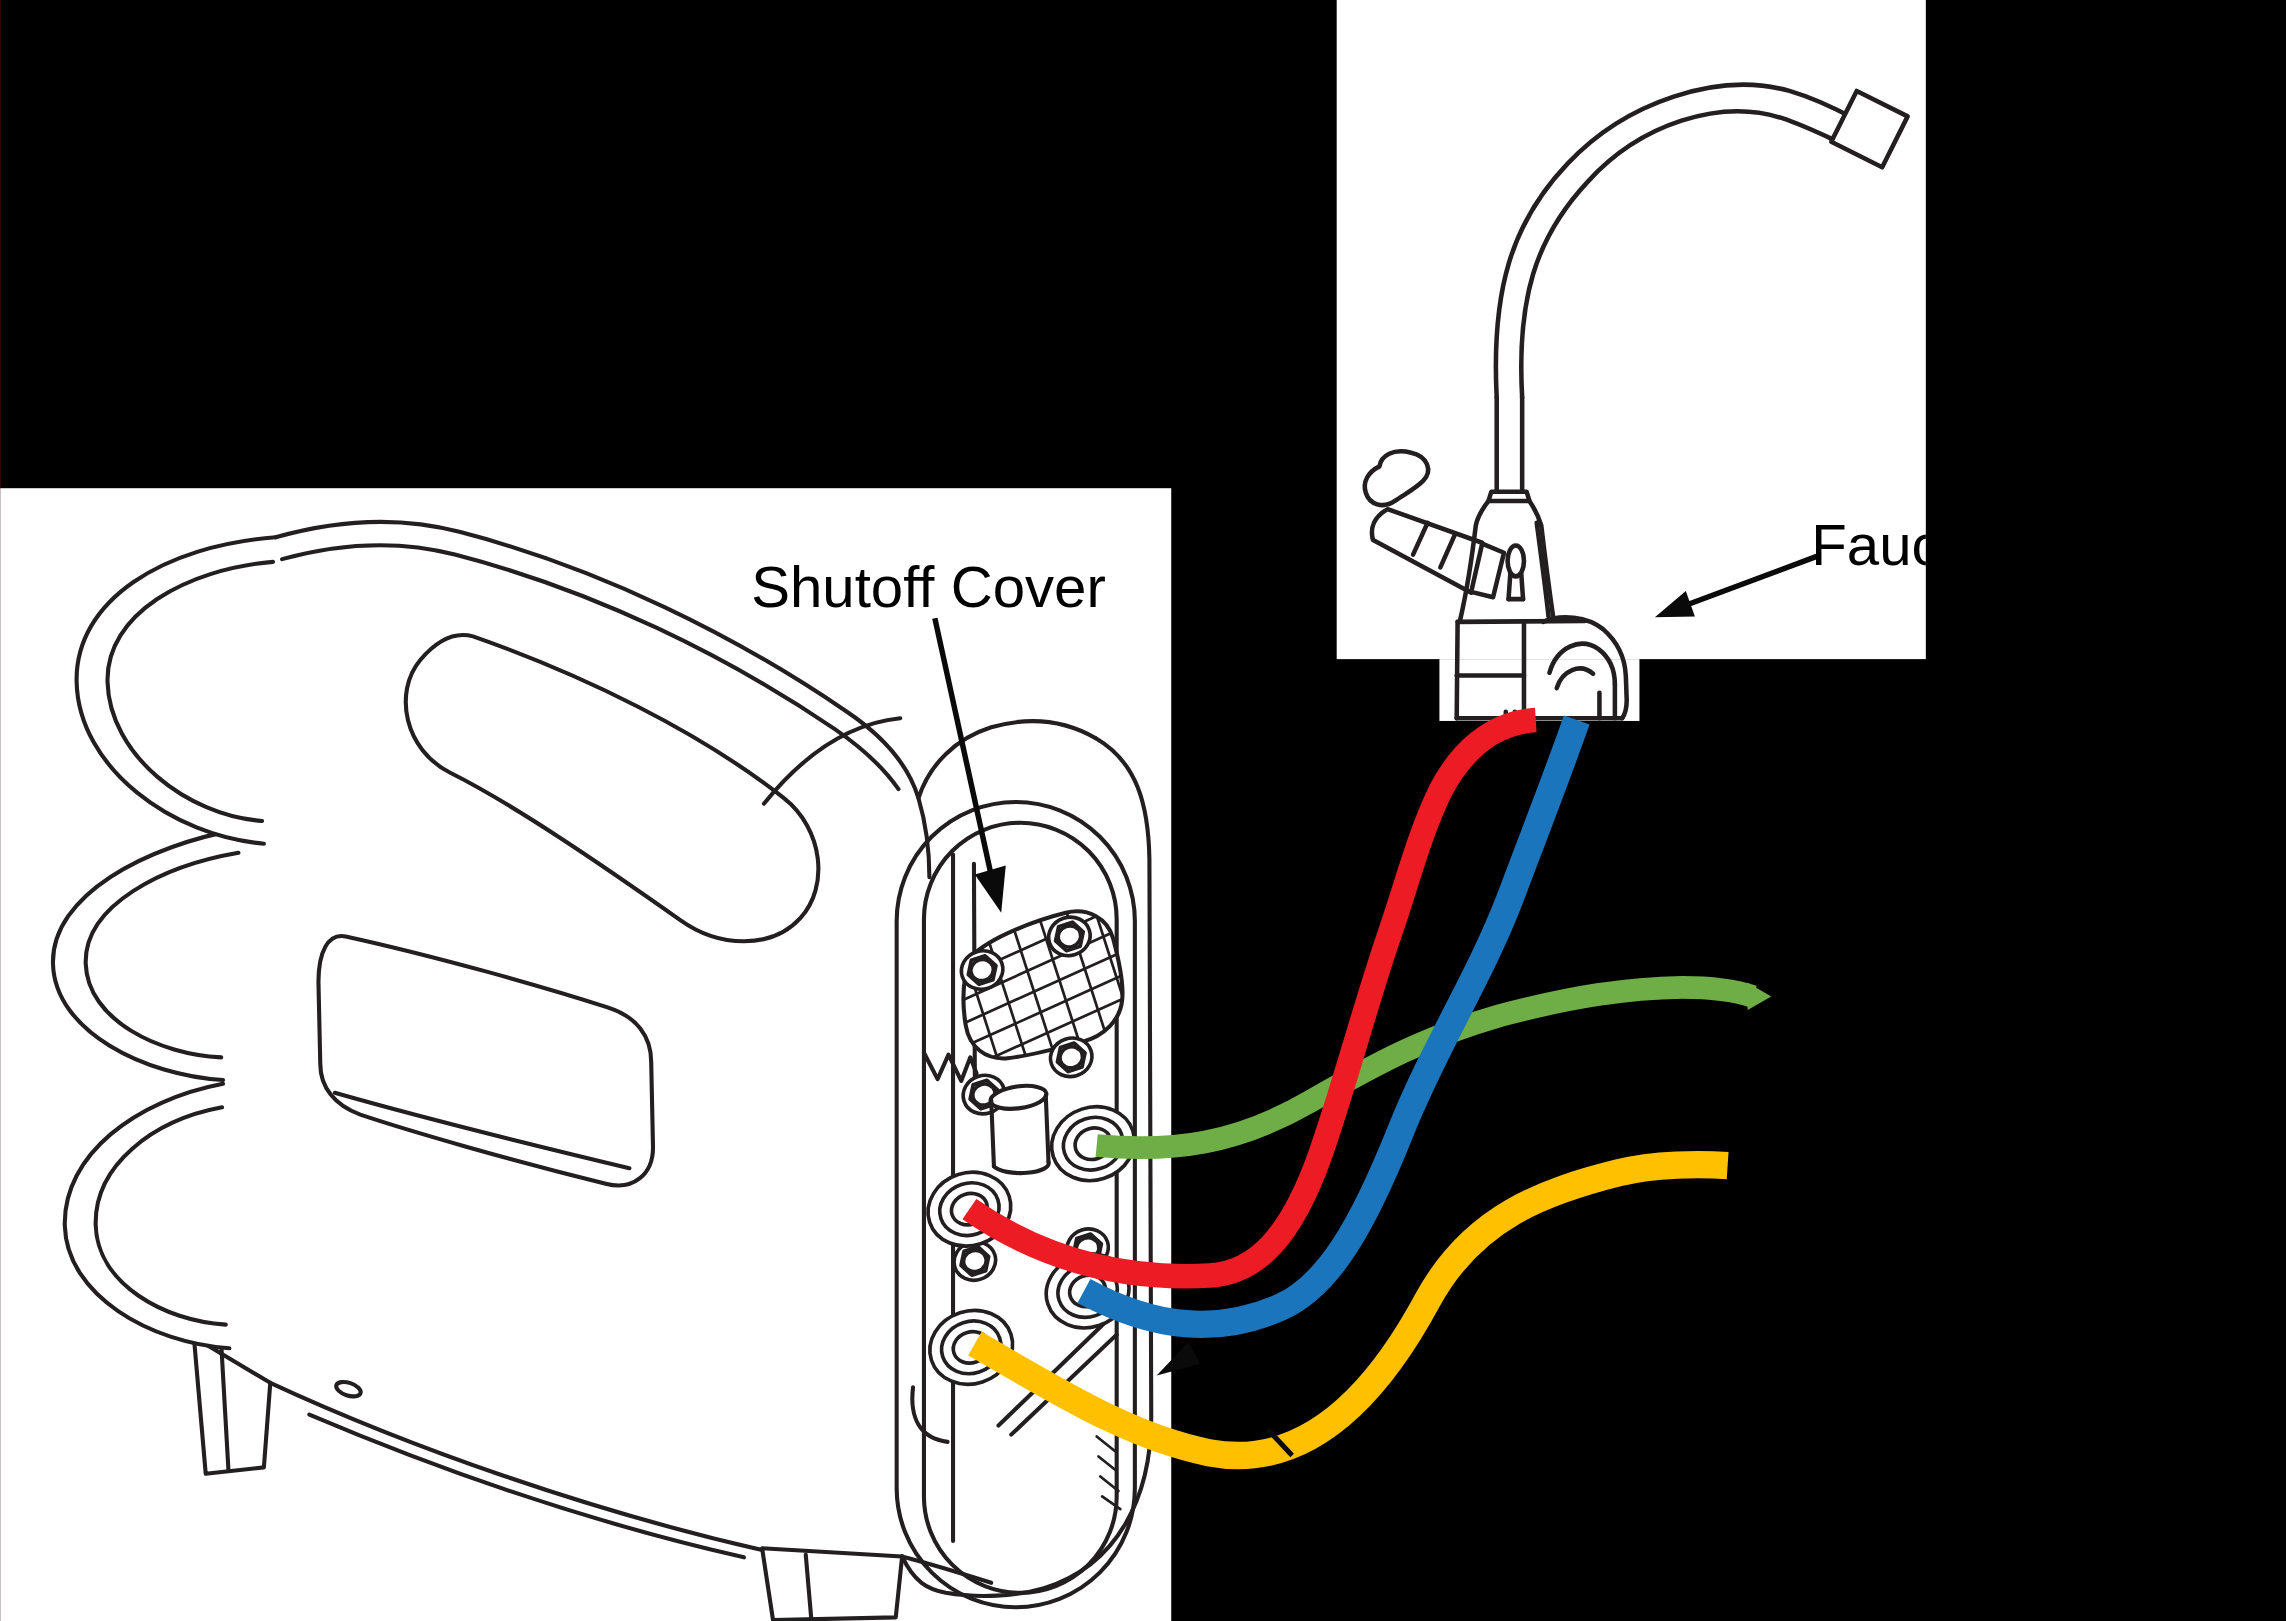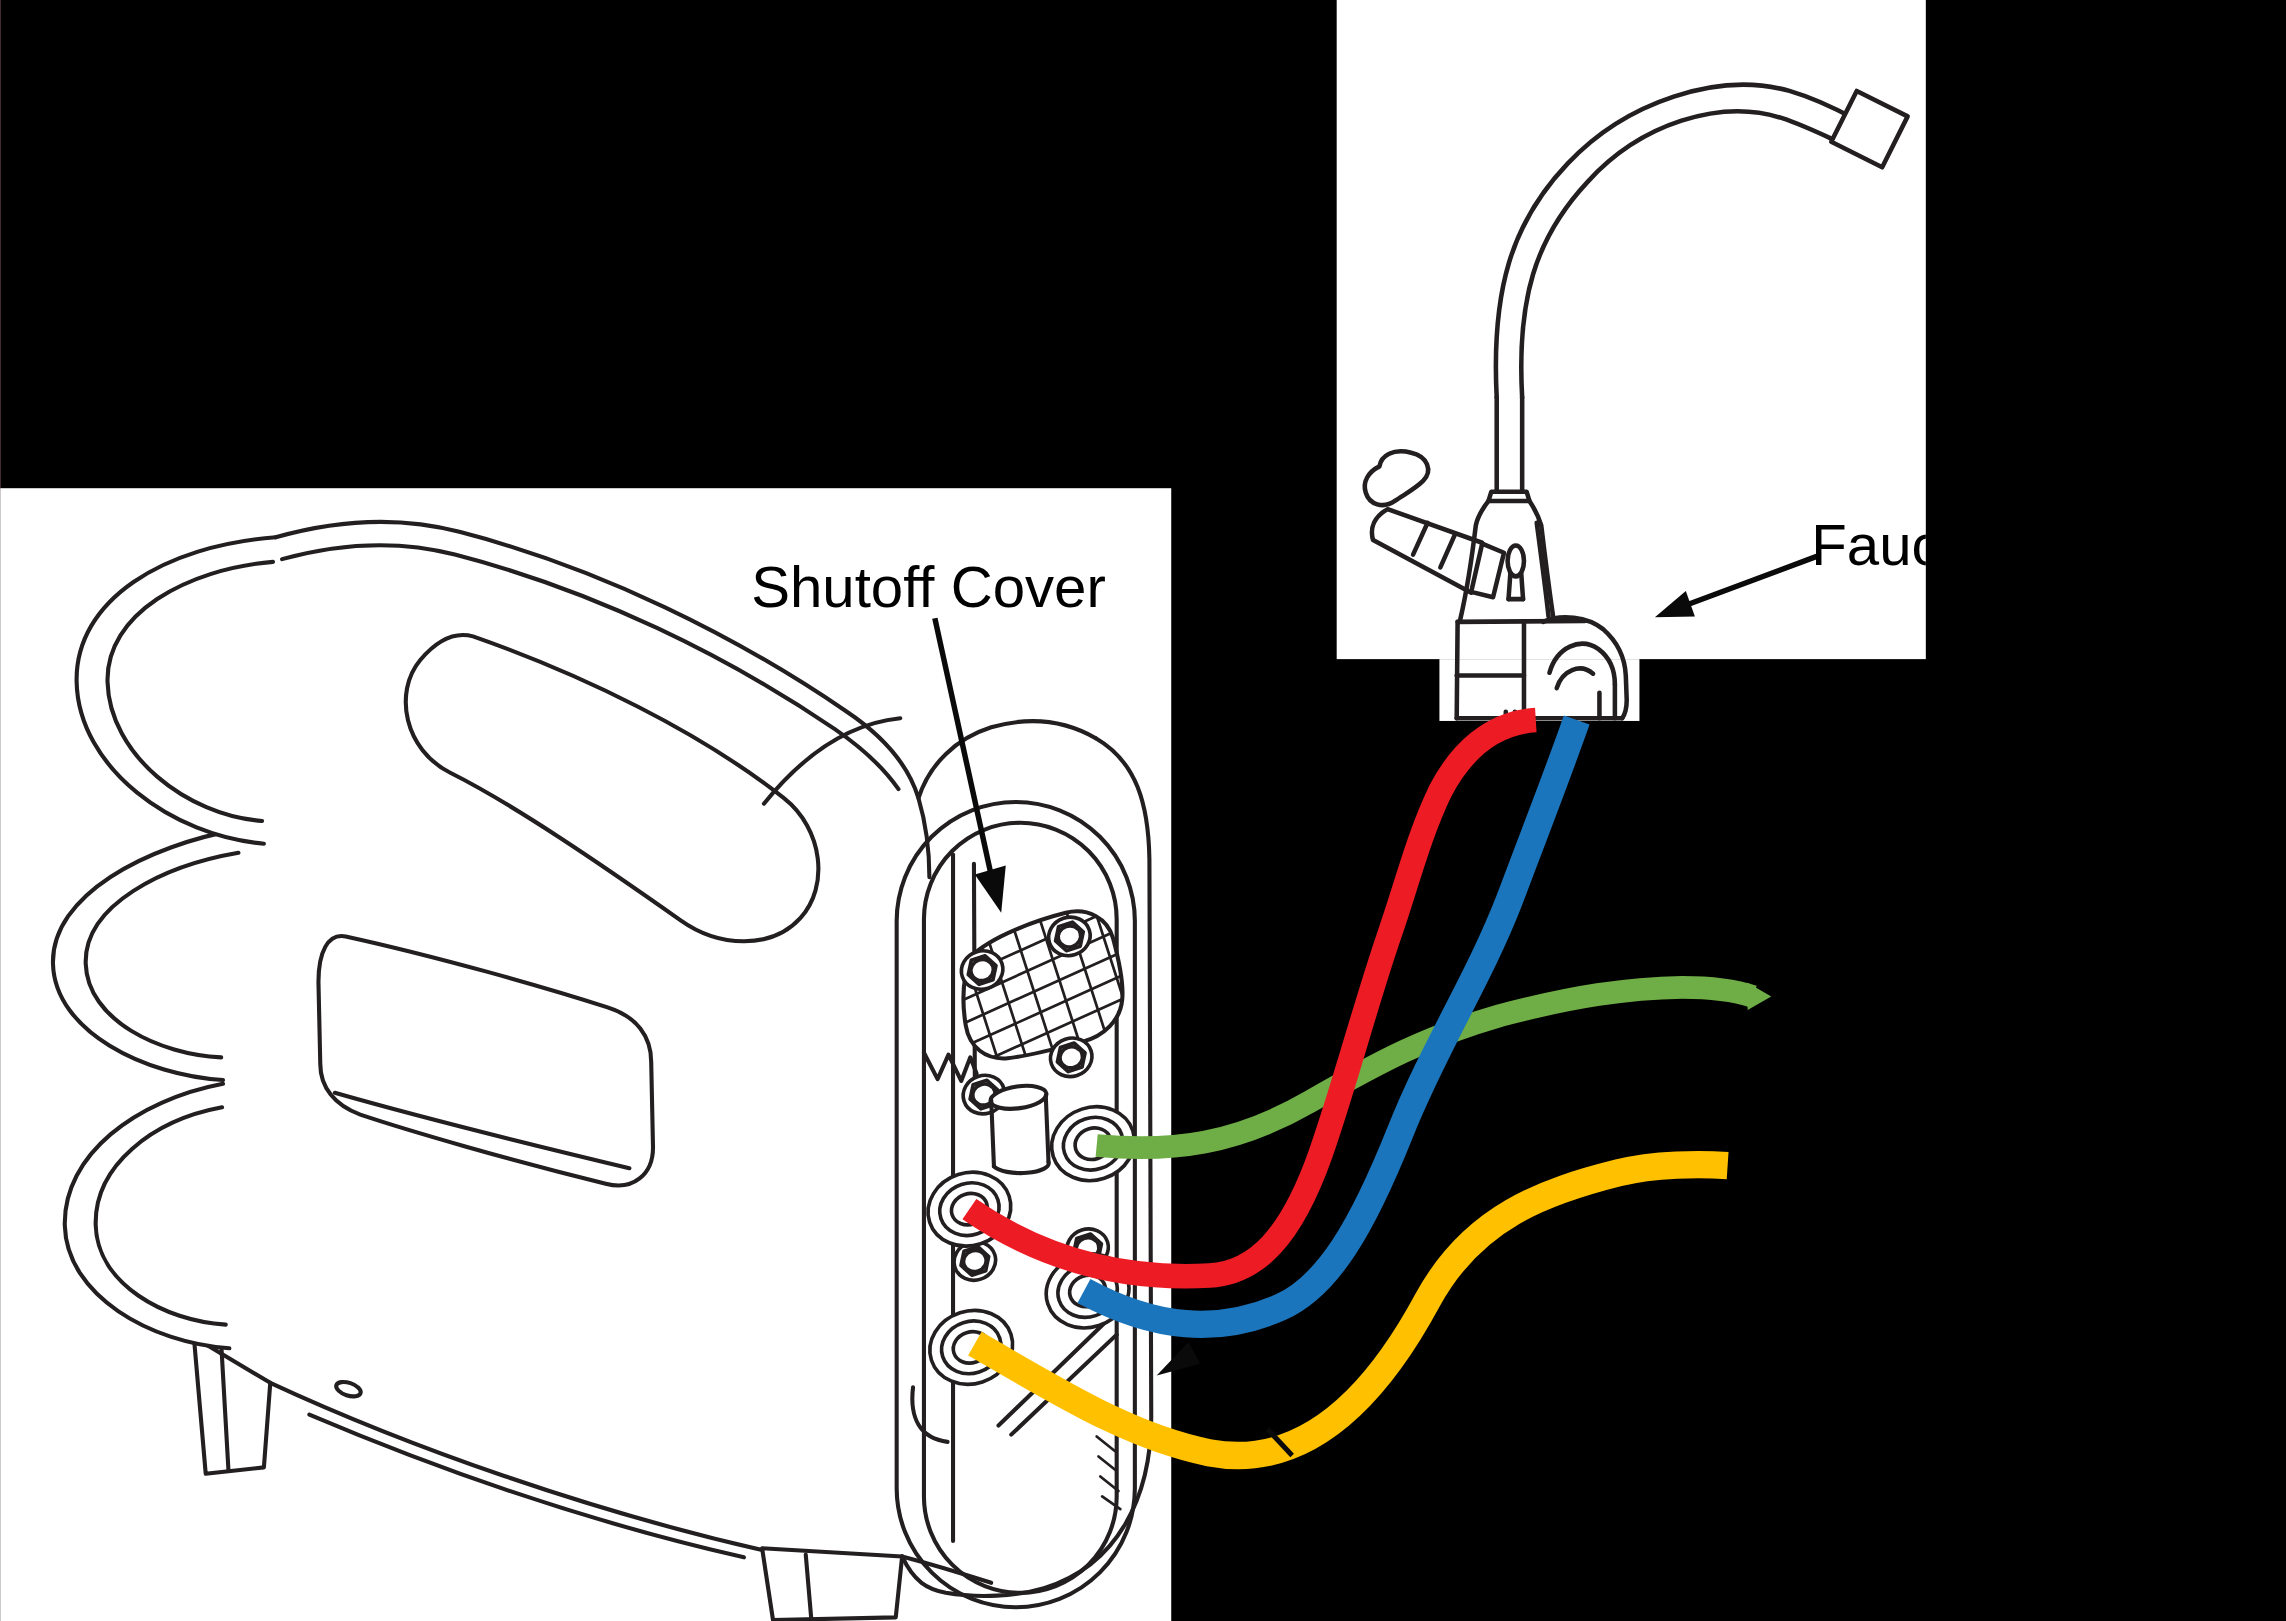--- a/index.html
+++ b/index.html
@@ -1,16 +1,16 @@
 <!DOCTYPE html>
 <html style="font-size:14.5px"><head>
 <meta charset="utf-8">
 <style>
   html,body{margin:0;padding:0;background:#000;}
-  .stage{position:relative;width:2219px;height:1621px;background:#f9a8d4;overflow:hidden;
+  .stage{position:relative;width:2219px;height:1621px;background:#b91c1c;overflow:hidden;
          font-family:"Liberation Sans", sans-serif;}
   .stage svg{position:absolute;inset:0;display:block;}
   text{font-family:"Liberation Sans", sans-serif;}
 </style>
 </head>
 <body>
 
 <div class="stage">
 <svg width="2287" height="1621" viewBox="0 0 2515 1783">
   <defs>

